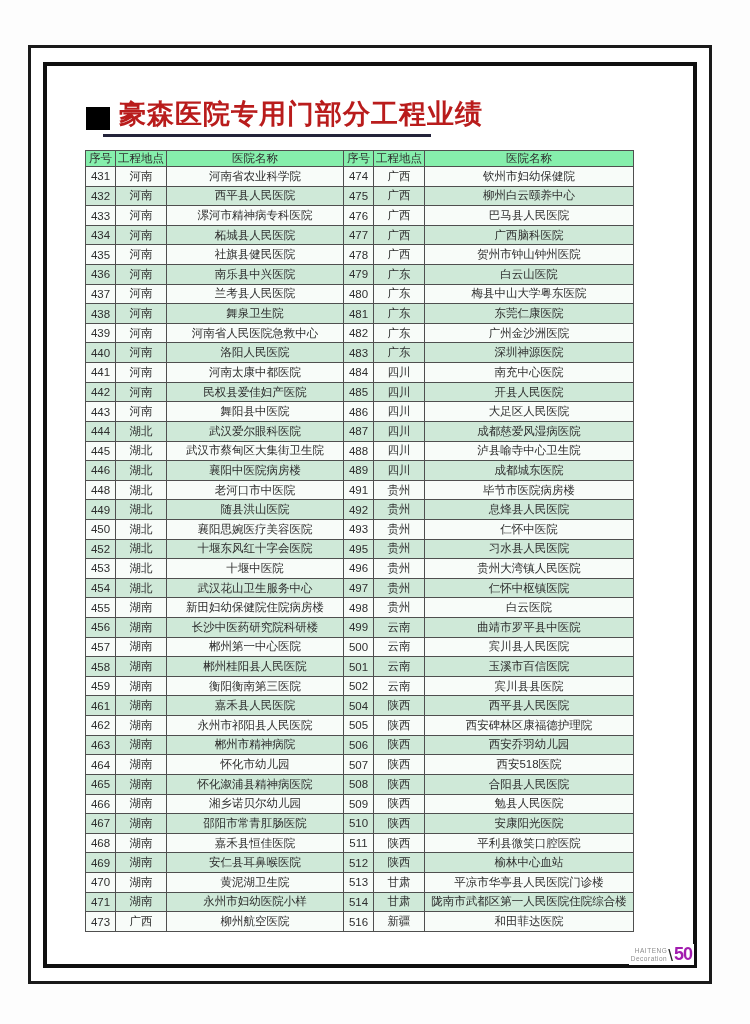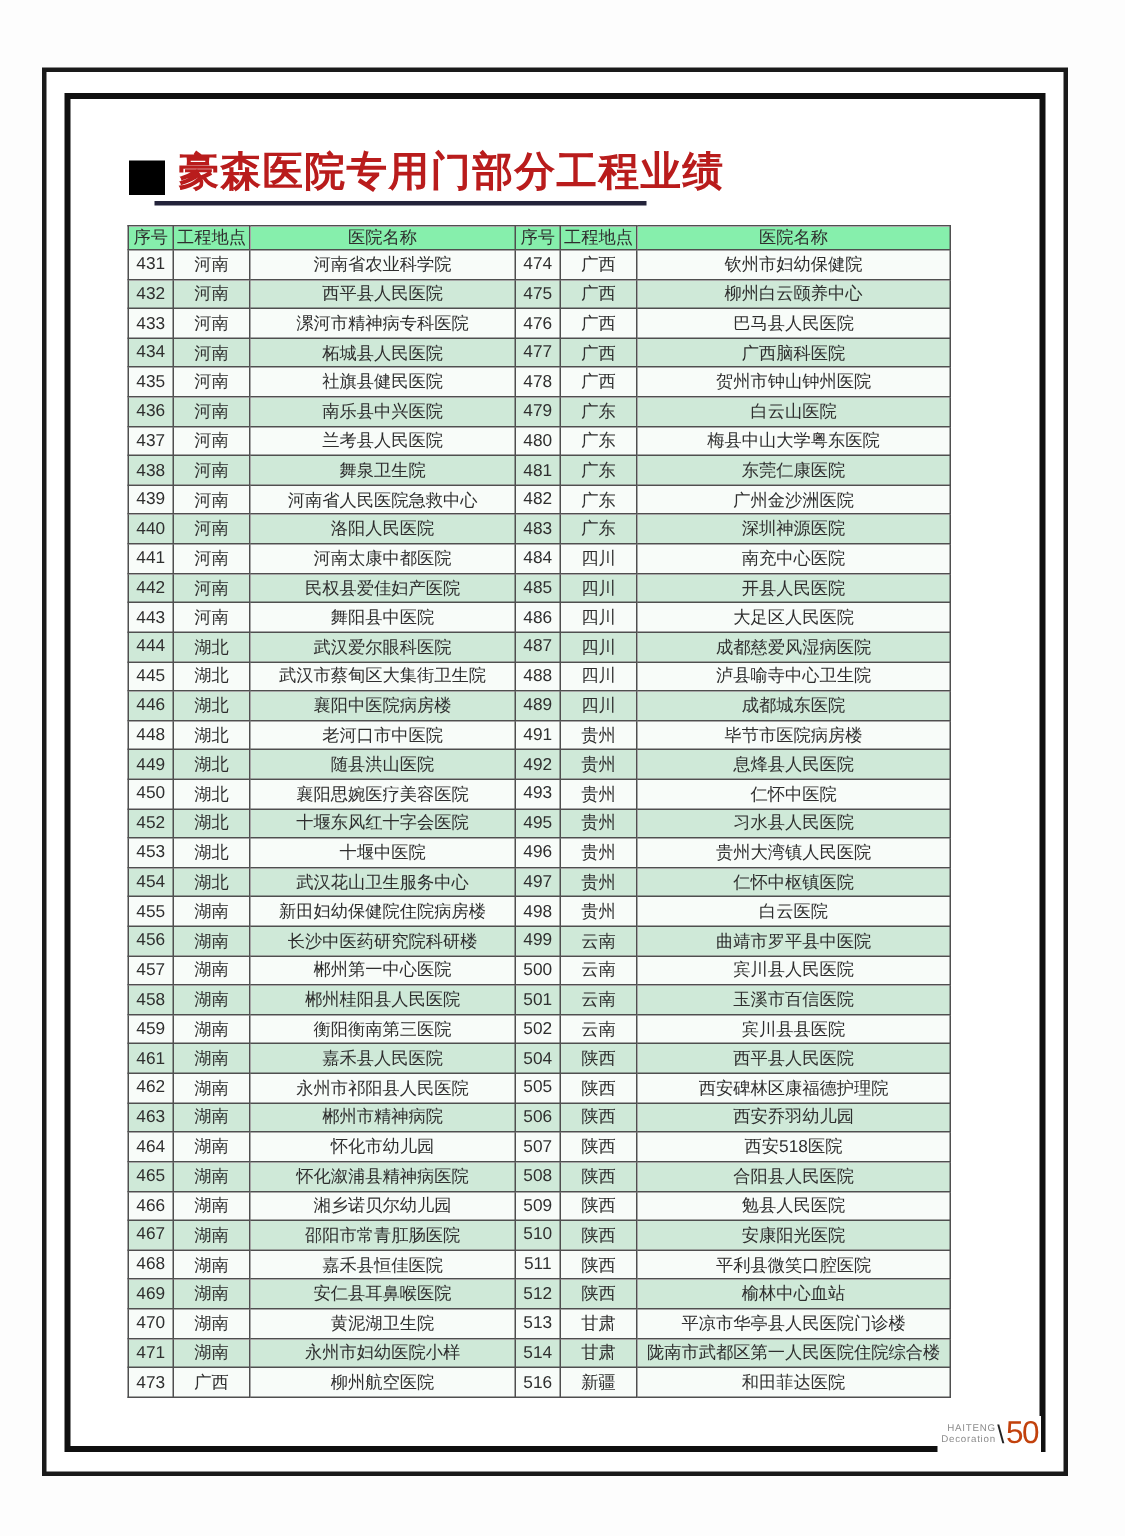--- a/index.html
+++ b/index.html
@@ -74,21 +74,21 @@
   .footer {
     position: absolute; right: 56px; top: 944px;
     display: flex; align-items: center; gap: 1px;
     z-index: 4; background: #ffffff; padding: 0 2px;
   }
   .brand {
     font-size: 6.5px; color: #8d8d8d; line-height: 1.15;
     text-align: right; letter-spacing: 0.5px;
   }
   .slash { font-size: 17px; color: #222; transform: translateY(1px); }
-  .pagenum { font-size: 21px; font-weight: normal; color: #c2410c; letter-spacing: -1px; }
+  .pagenum { font-size: 18px; font-weight: bold; color: #a21caf; letter-spacing: -1px; }
 </style>
 </head>
 <body>
 
 <div class="outer-frame"></div>
 <div class="inner-frame"></div>
 
 <div class="title-block">
   <span class="title-bullet"></span>
   <span class="page-title">豪森医院专用门部分工程业绩</span>

